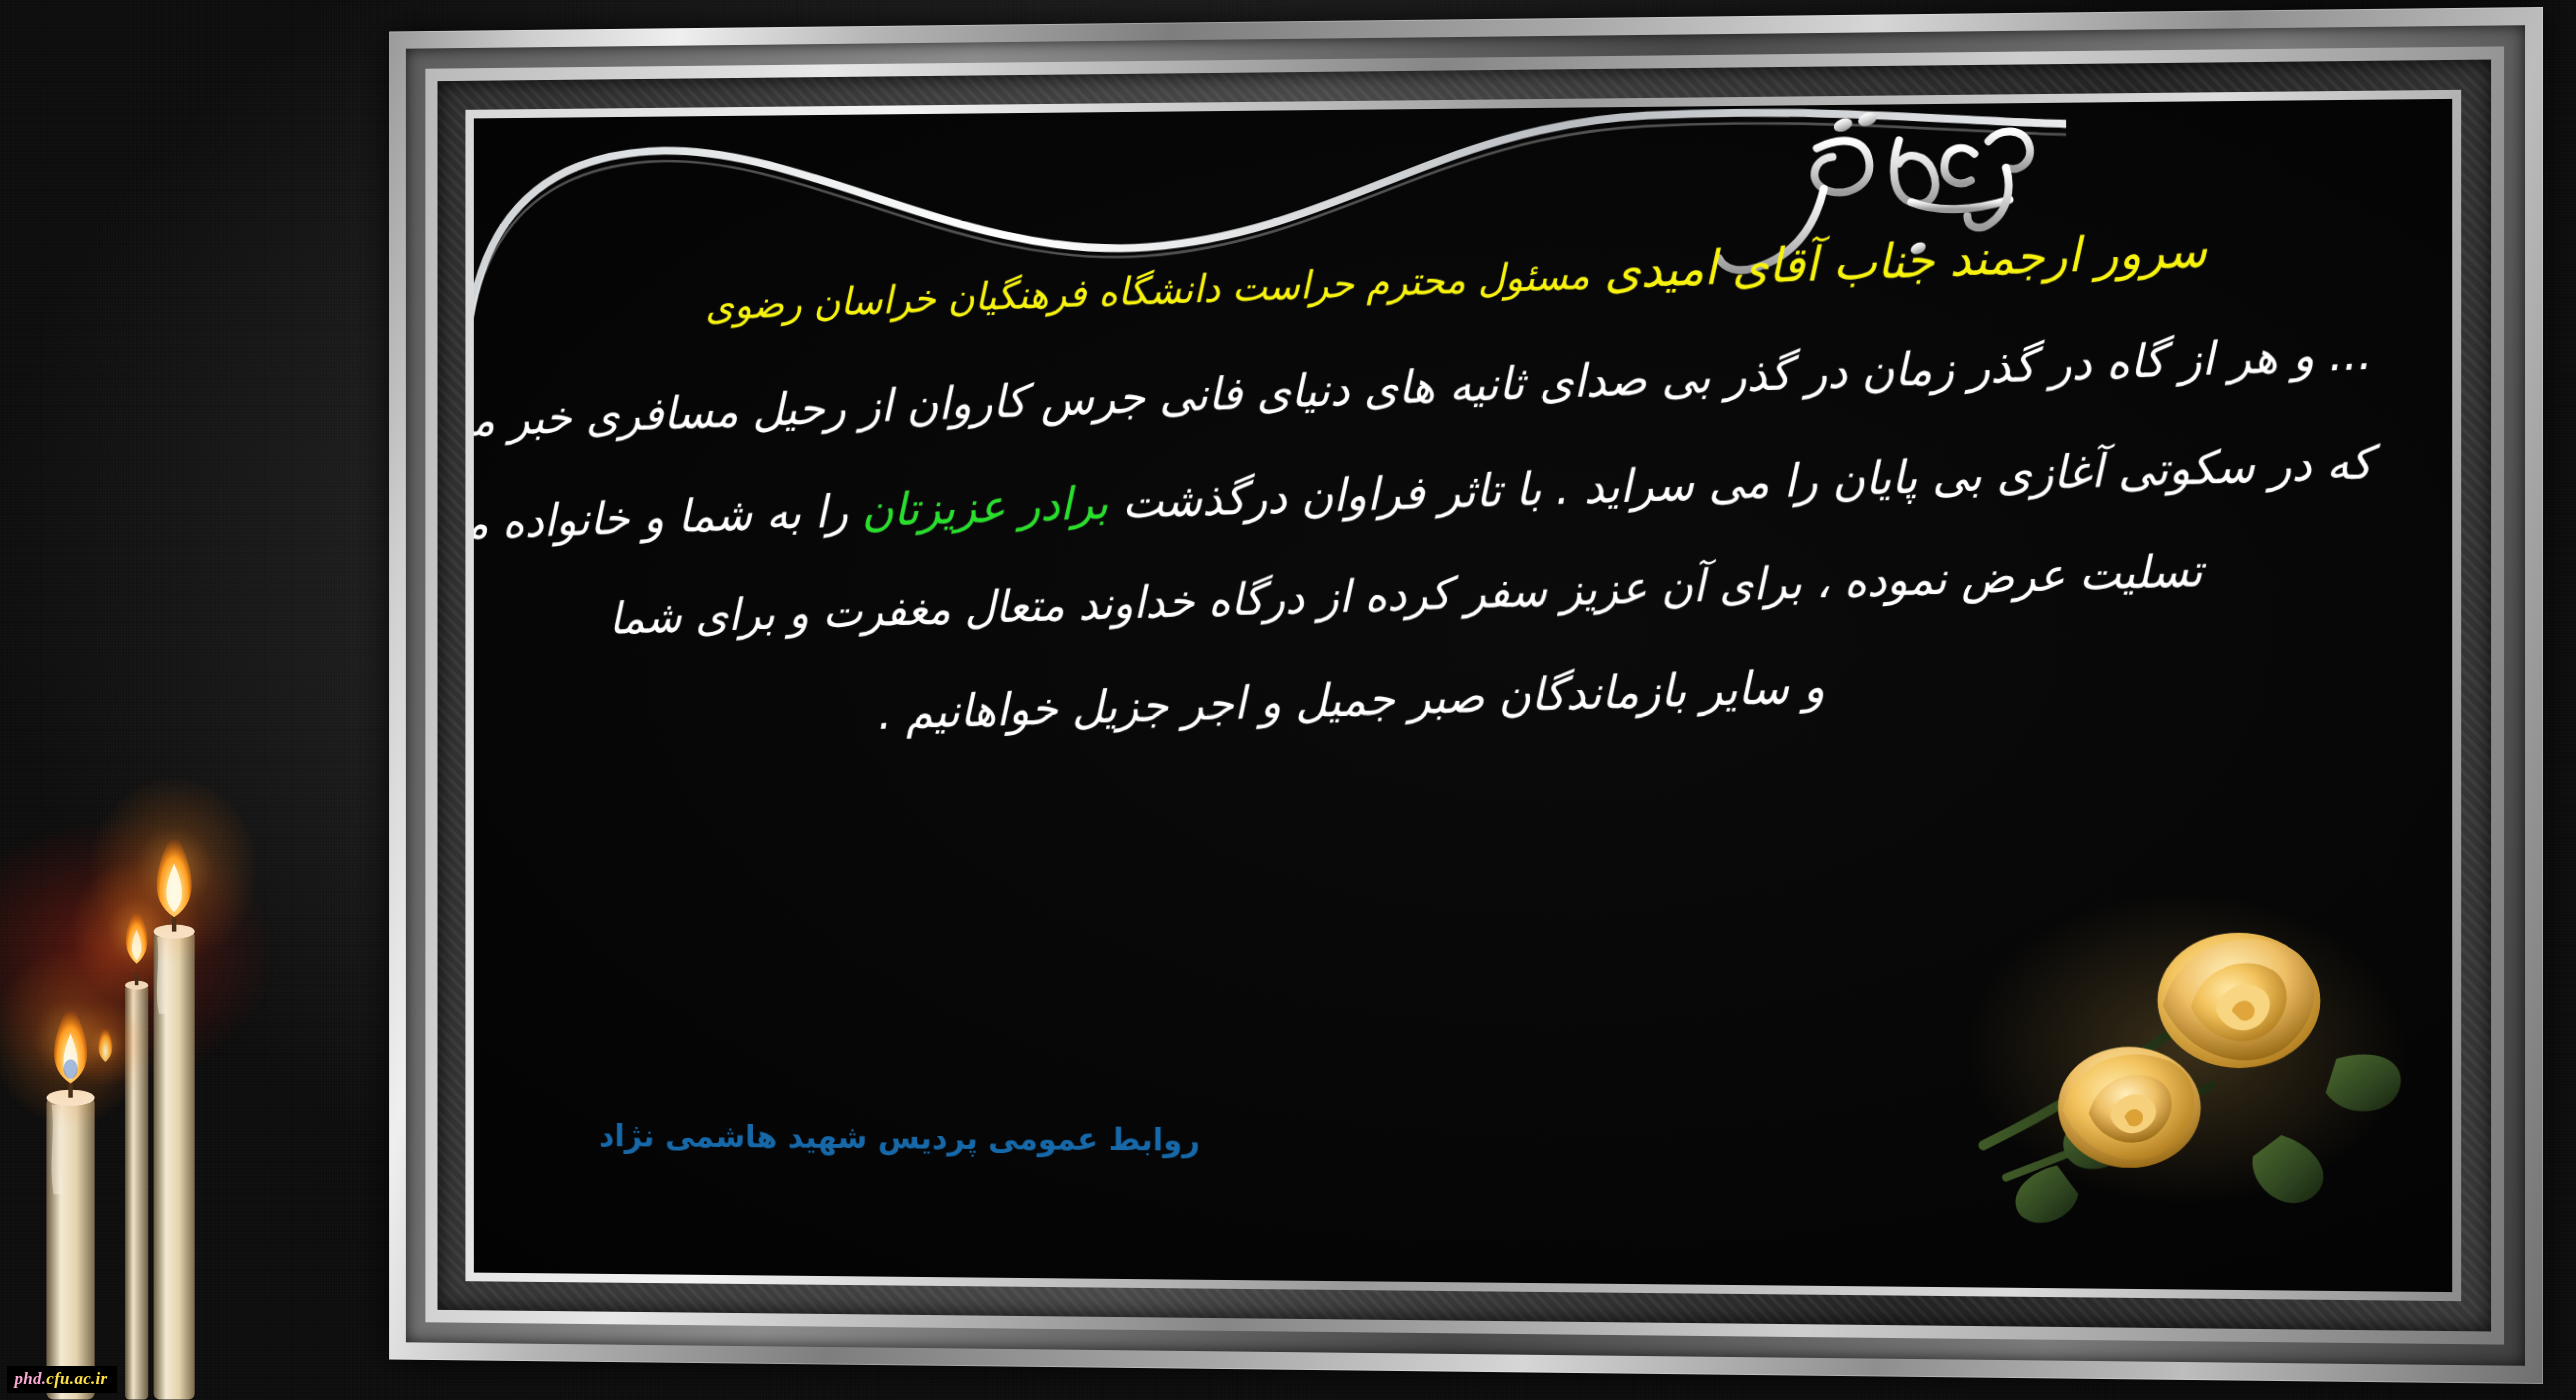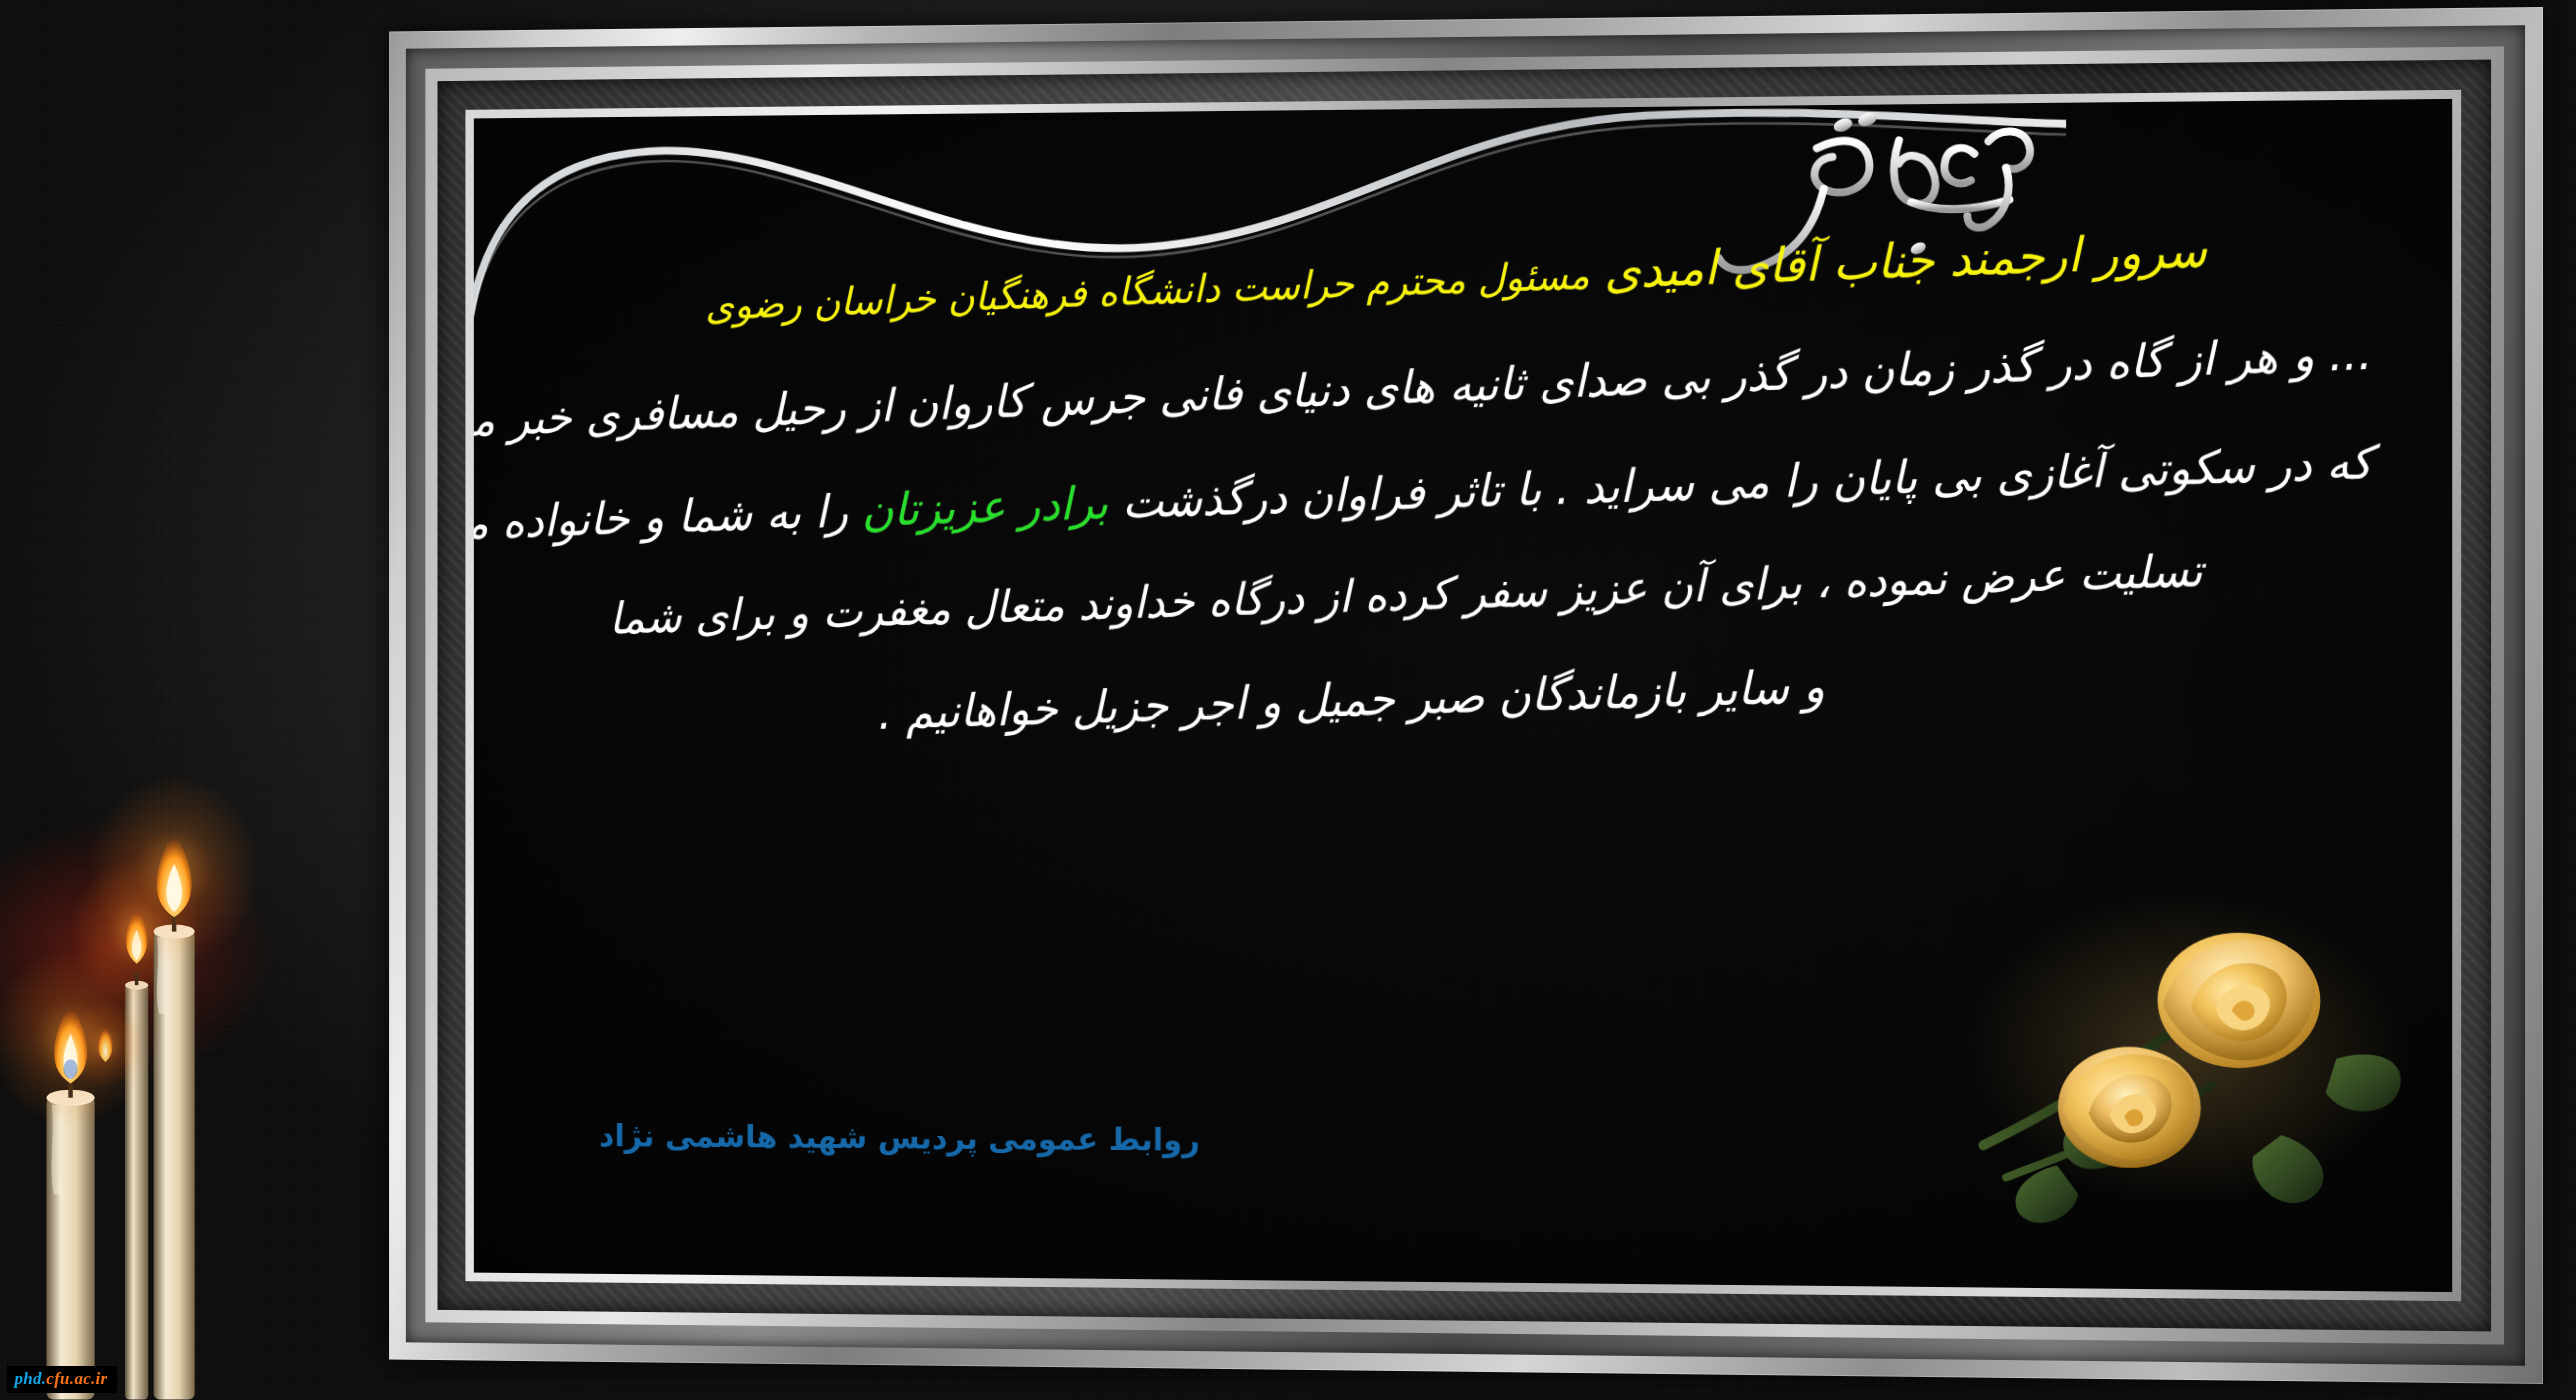--- a/index.html
+++ b/index.html
@@ -148,22 +148,22 @@
     left: 7.2px; bottom: 7.2px;
     background: #000;
     padding: 3.6px 9px 3.6px 7.2px;
     font-size: 17px;
     font-style: italic;
     font-weight: bold;
     font-family: "Liberation Serif", serif;
     direction: ltr;
     letter-spacing: 0.3px;
   }
-  #watermark .wm-a { color: #0ea5e9; }
-  #watermark .wm-b { color: #f97316; }
+  #watermark .wm-a { color: #f9a8d4; }
+  #watermark .wm-b { color: #fde047; }
 </style>
 </head>
 <body>
 
 <div id="stage">
 
   <div id="wall-texture"></div>
 
   <div id="frame-outer">
     <div id="frame-bevel-1"></div>

